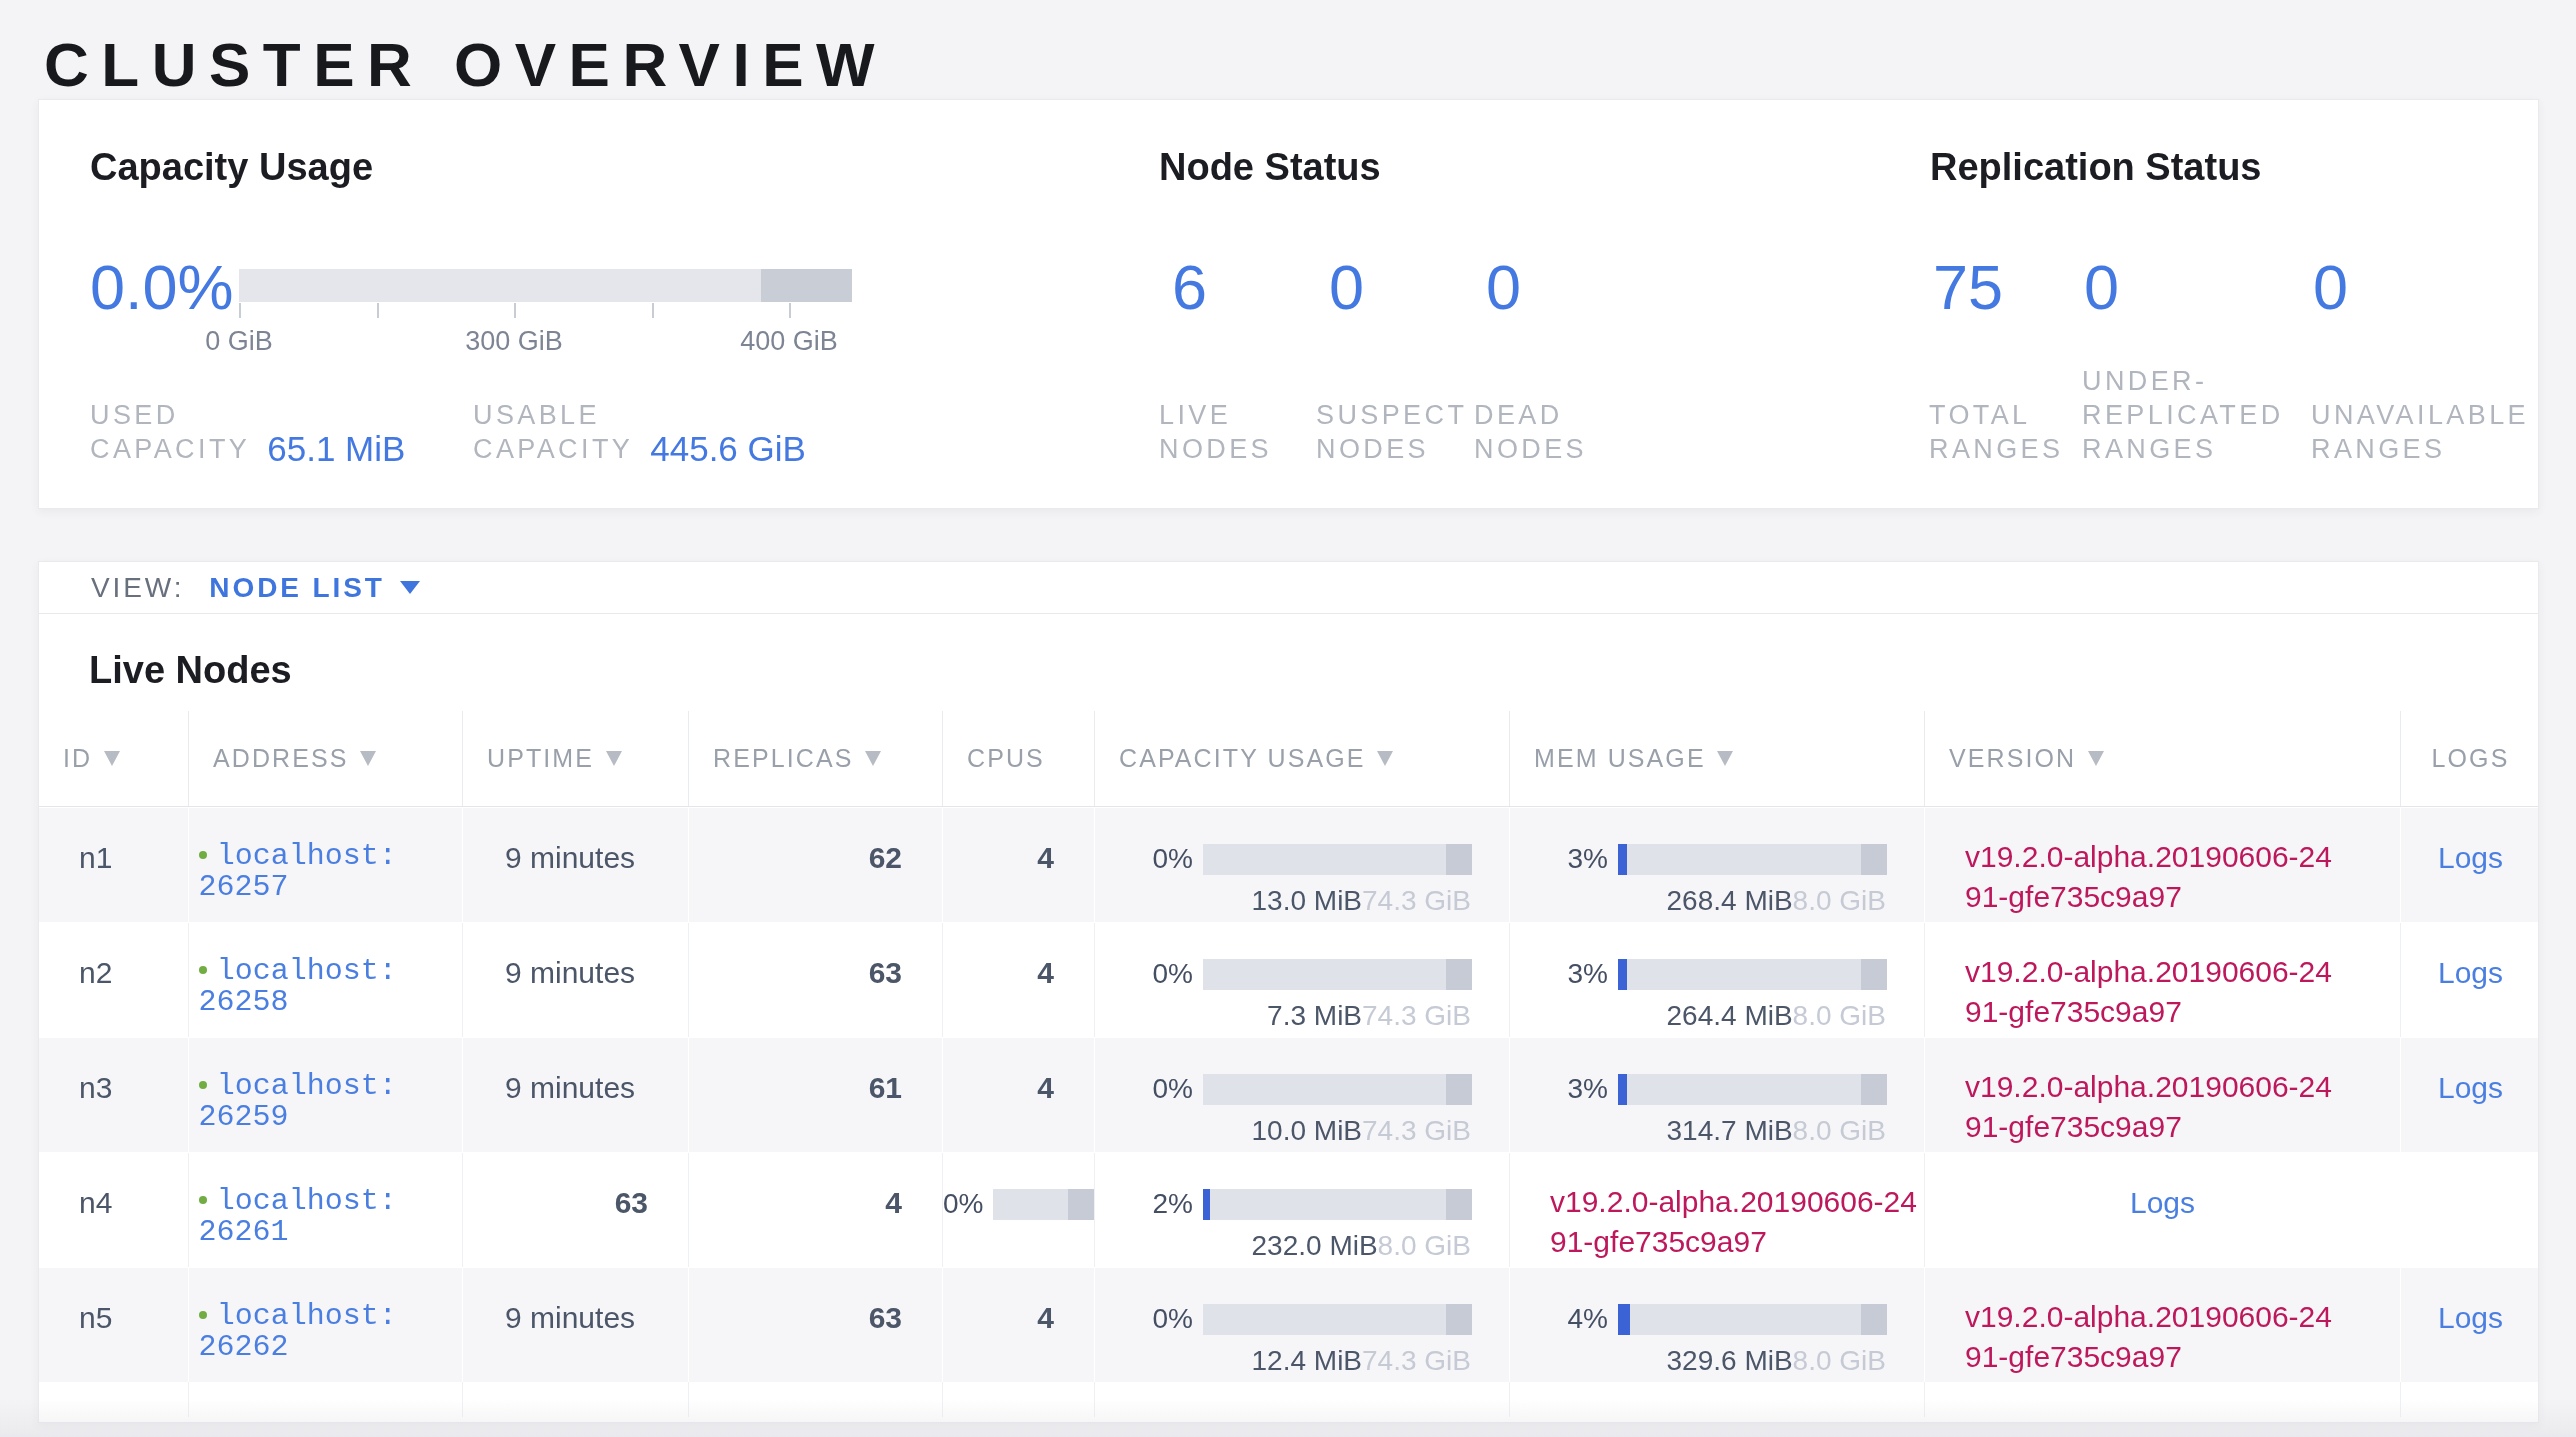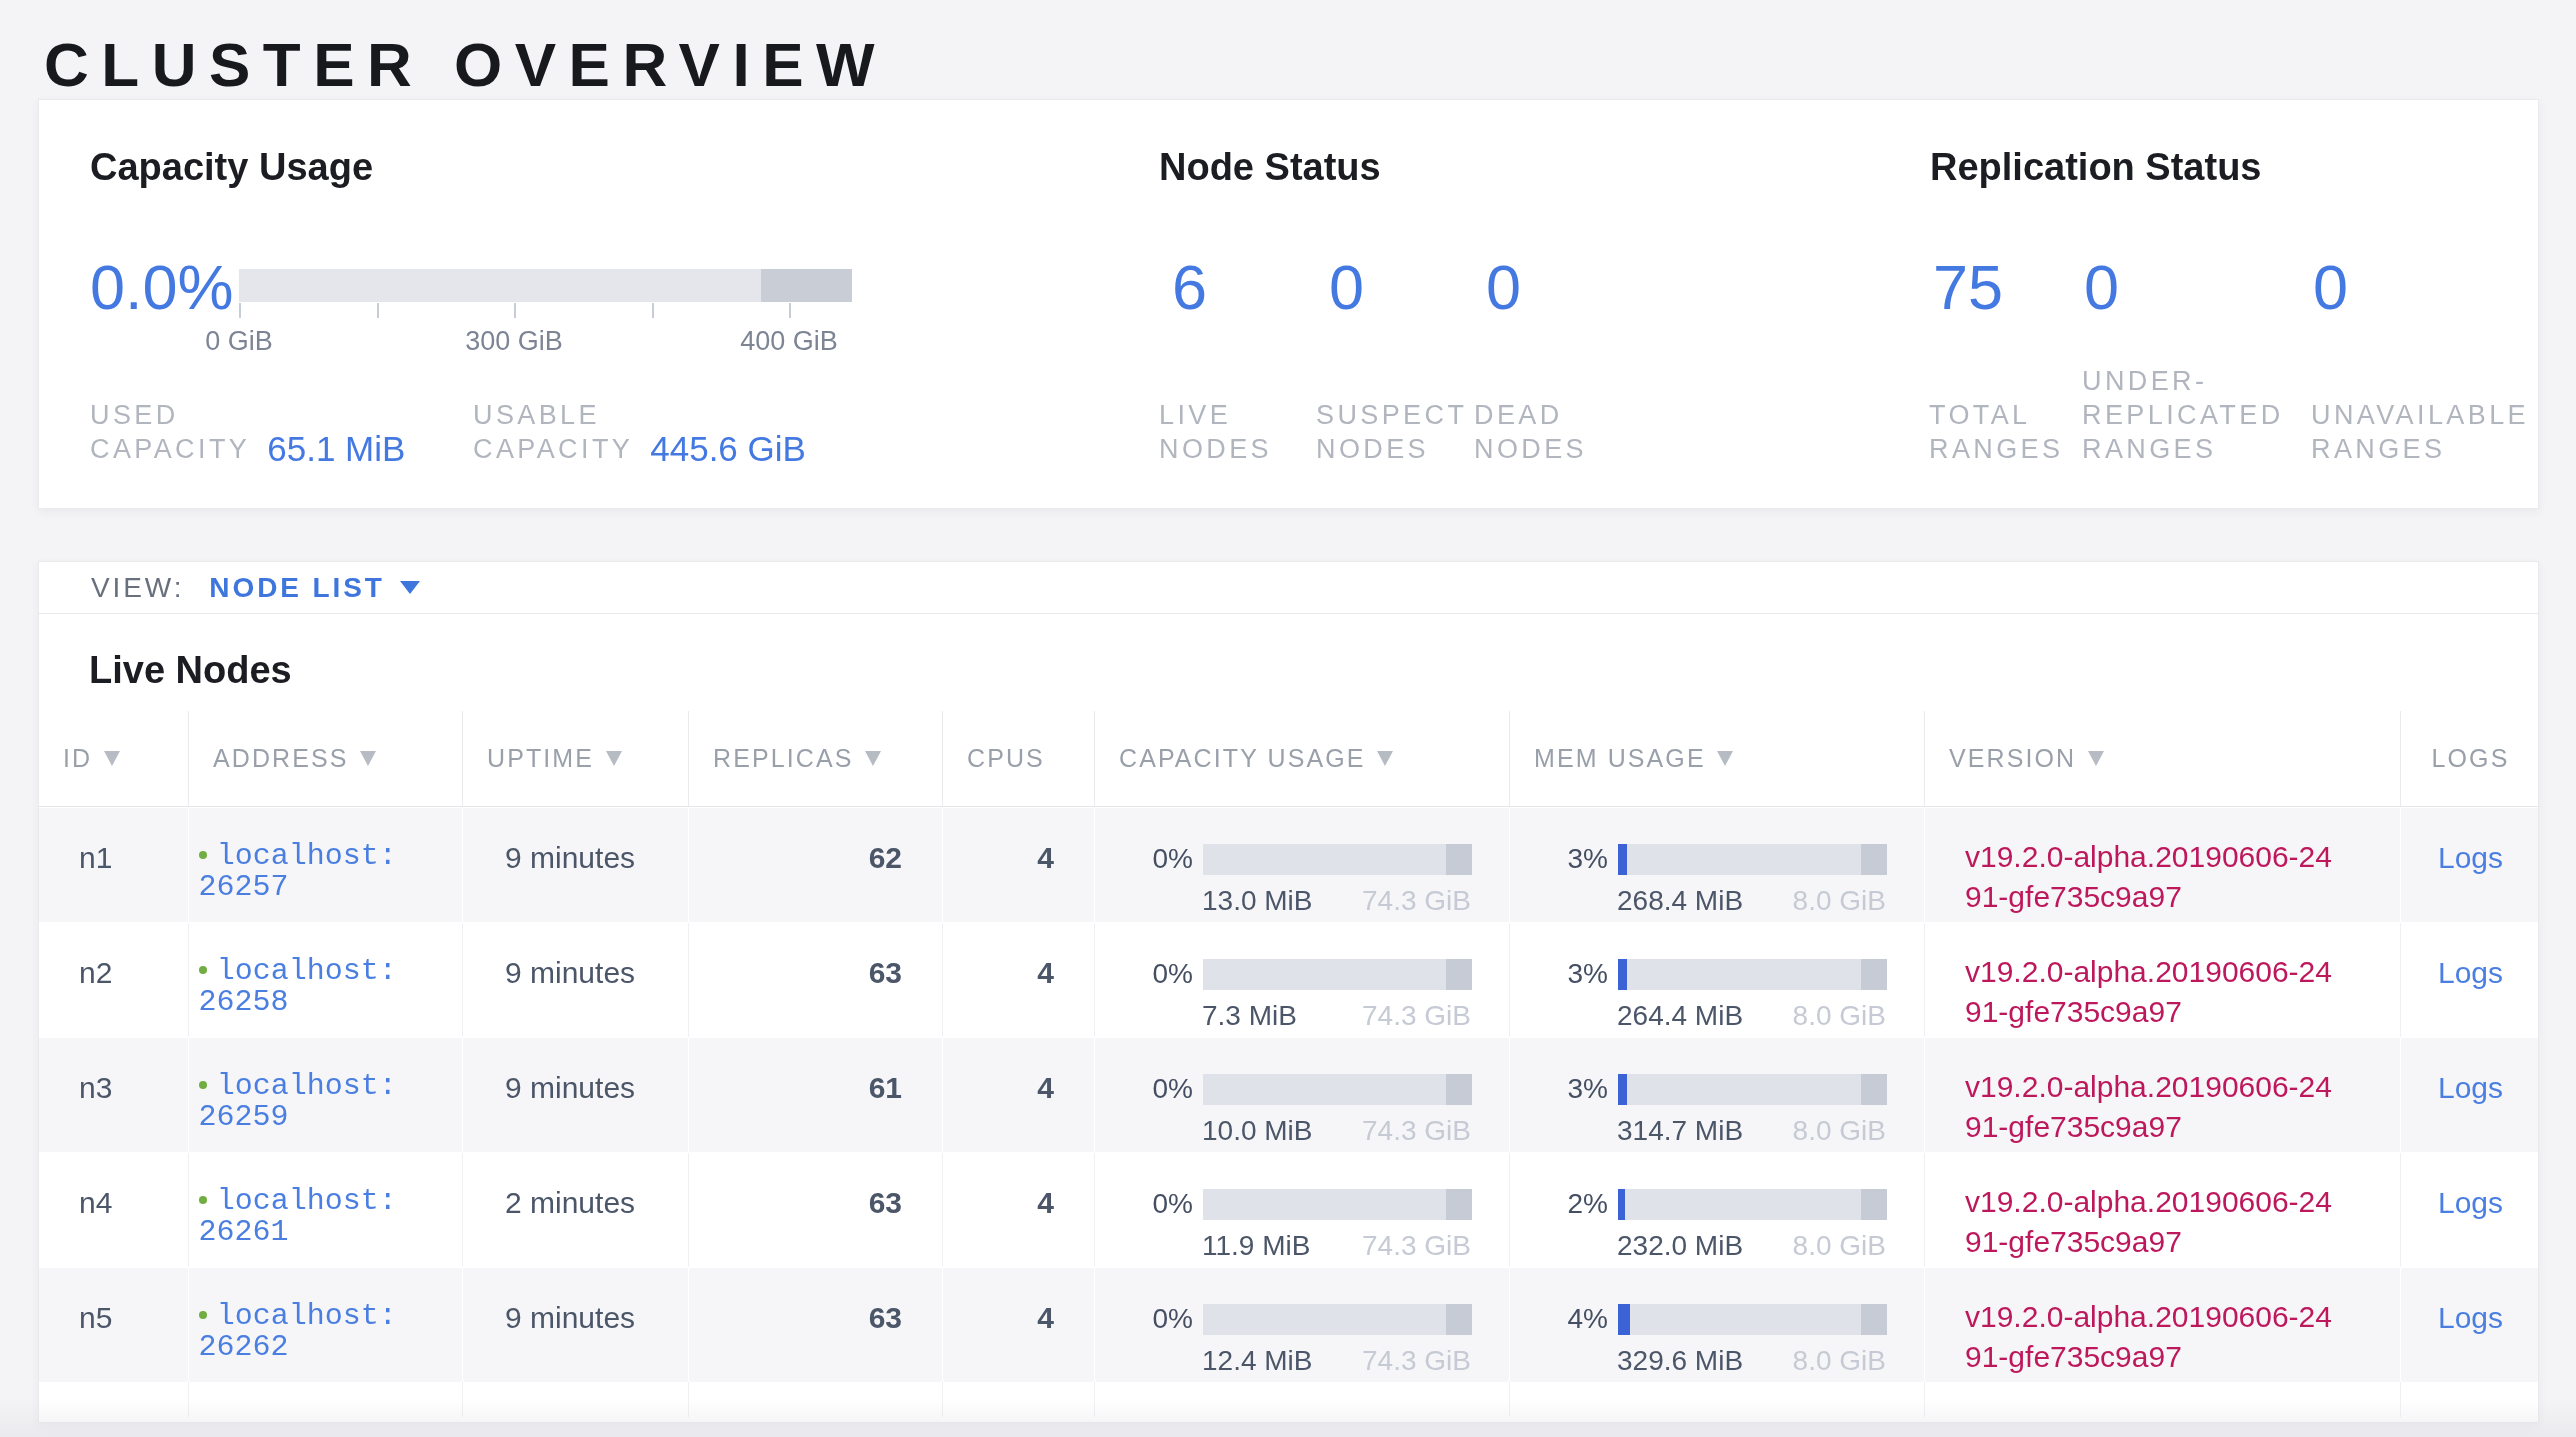--- a/index.html
+++ b/index.html
@@ -66,21 +66,21 @@
               margin-right:9.6px; vertical-align:15%; }
   .addr-link { color:#4a7fe1; text-decoration:none; word-break:break-all; }
   .td-uptime { padding:33px 0 0 42px; }
   .td-right { padding:33px 40px 0 0; text-align:right;font-weight:bold; }
   .td-usage { padding-top:35px; }
   .u-top { display:flex; align-items:center; }
   .u-pct { width:98px; text-align:right; font-size:28px; color:#454f63; }
   .u-bar { margin-left:9.6px; width:269px; height:31px; background:#dfe2e9; position:relative; }
   .u-dark { position:absolute; right:0; top:0; width:26px; height:31px; background:#c7cbd6; }
   .u-fill { position:absolute; left:0; top:0; height:31px; background:#3c63d6; }
-  .u-vals { margin-left:107px; width:269px; display:flex; justify-content:space-between; margin-top:9.6px; font-size:28px; }
+  .u-vals { margin-left:107px; width:269px; display:flex; justify-content:flex-end; margin-top:9.6px; font-size:28px; }
   .u-used { color:#4c5669; }
   .u-total { color:#c5cad5; }
   .td-version { padding:29px 0 0 40px; }
   .version-text { width:383px; line-height:40px; color:#be185d; word-break:break-all; }
   .td-logs { display:flex; justify-content:center; padding-top:33px; }
   .logs-link { color:#4a7fe1; text-decoration:none; }
   .partial-row { height:35px; background:#ffffff; }
   .partial-row .td { height:35px; border-left:1.9px solid #eff0f3; }
   .bottom-shade { position:absolute; left:0; top:1399px; width:2576px; height:38px;
     background:linear-gradient(to bottom, rgba(244,244,246,0) 0%, rgba(222,222,228,0.45) 100%); pointer-events:none; }
@@ -299,21 +299,20 @@
         </div>
         <div class="td td-logs">
           <a class="logs-link" href="#">Logs</a>
         </div>
       </div>
       <div class="grid trow white">
         <div class="td td-id">n4</div>
         <div class="td td-addr">
           <div class="addr-wrap"><span class="addr-dot"></span><a class="addr-link" href="#">localhost:26261</a></div>
         </div>
-        <div class="td td-uptime">2 minutes</div>
         <div class="td td-right">63</div>
         <div class="td td-right">4</div>
         <div class="td td-usage">
           <div class="u-top">
             <div class="u-pct">0%</div>
             <div class="u-bar">
               <div class="u-dark"></div>
             </div>
           </div>
           <div class="u-vals">

